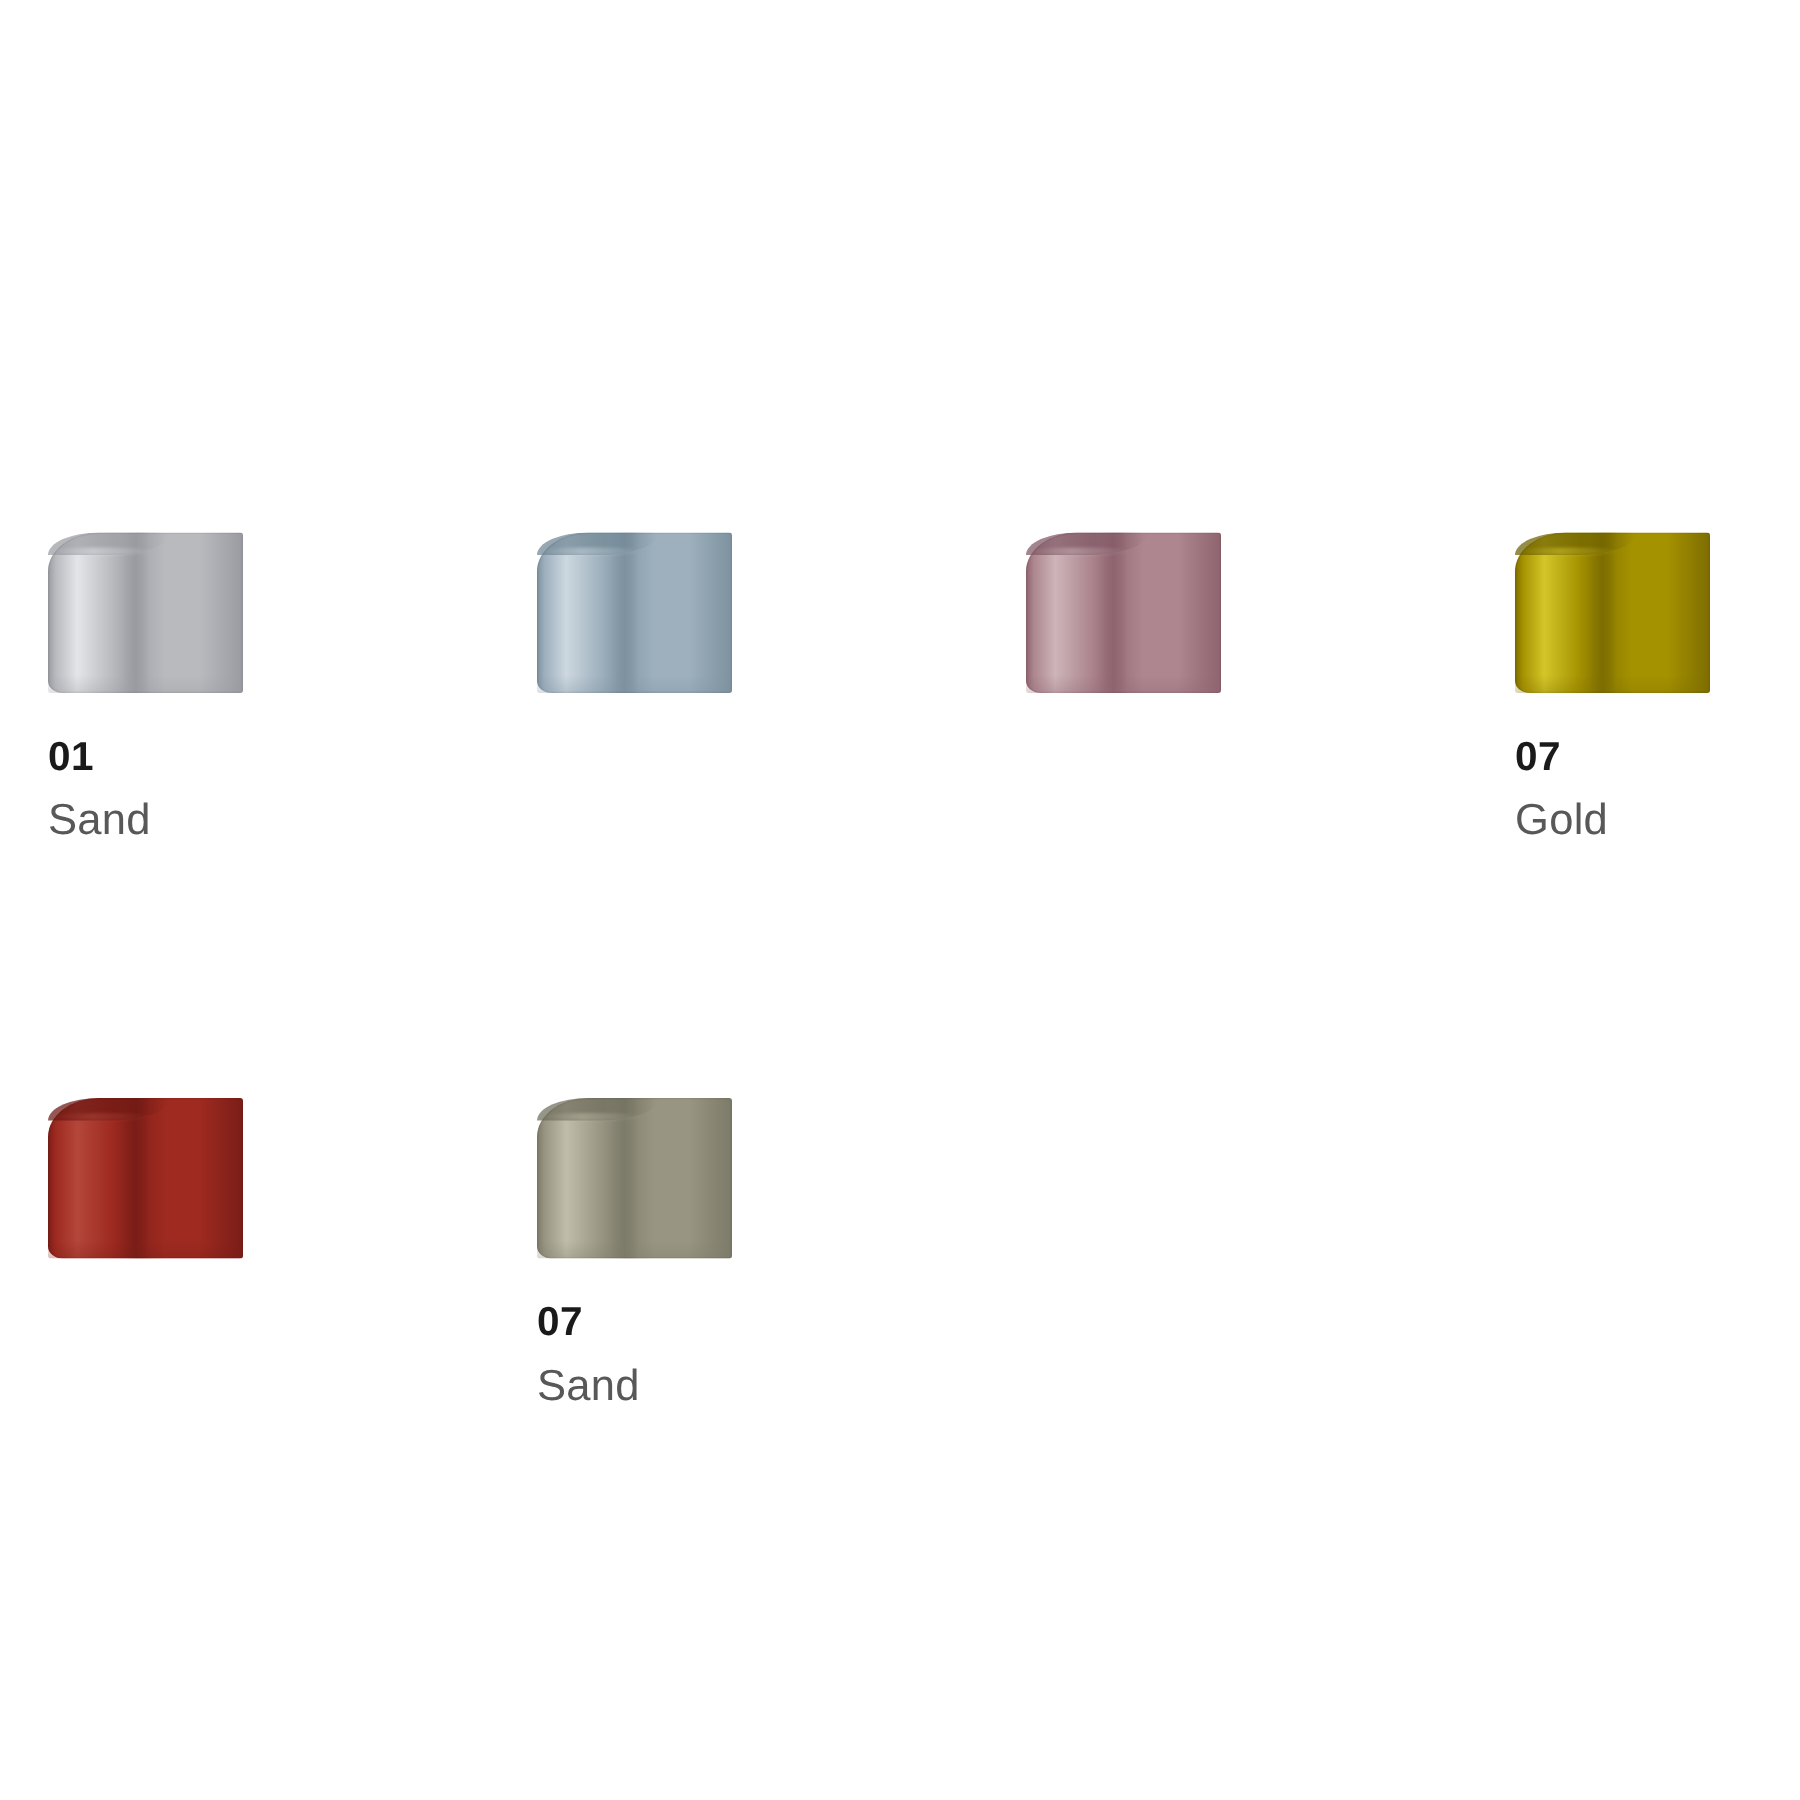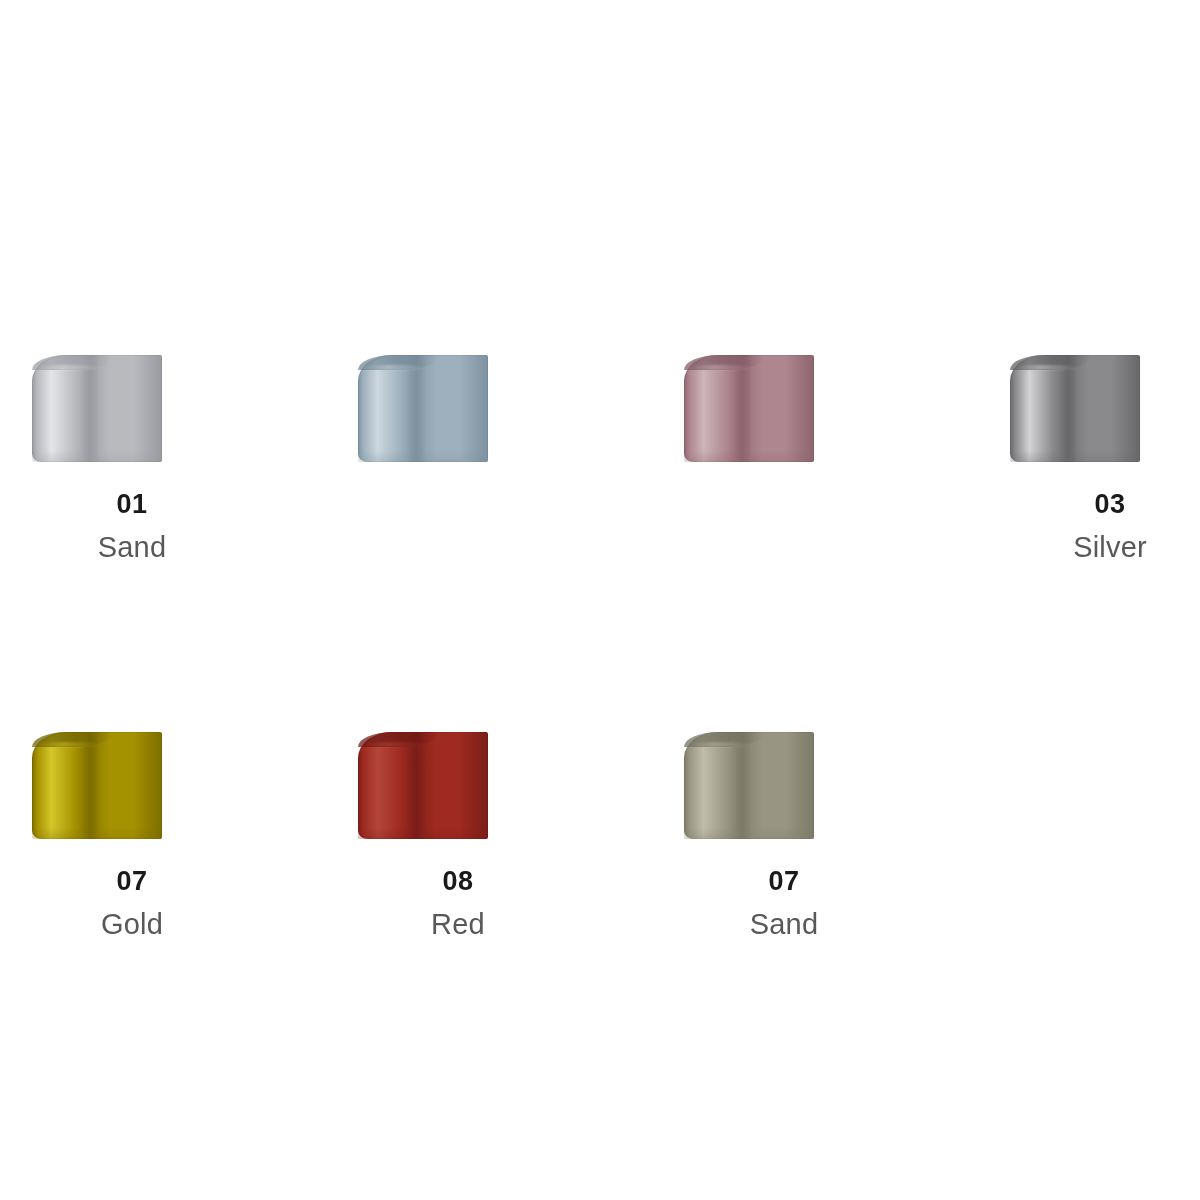--- a/index.html
+++ b/index.html
@@ -26,21 +26,20 @@
 
   .swatch-grid {
     position: absolute;
     left: 32px;
     top: 355px;
     width: 1140px;
     display: grid;
     grid-template-columns: repeat(4, 130px);
     column-gap: 196px;
     row-gap: 168px;
-    text-align: center;
   }
 
   .swatch-cell {
     width: 130px;
     position: relative;
   }
 
   
   .chip {
     position: relative;
@@ -168,34 +167,20 @@
           <div class="chip-body" style="background: linear-gradient(90deg, rgb(142, 100, 111) 0%, rgb(173, 134, 143) 4%, rgb(205, 181, 186) 15%, rgb(173, 134, 143) 33%, rgb(142, 100, 111) 45%, rgb(173, 134, 143) 52%, rgb(173, 134, 143) 78%, rgb(142, 100, 111) 100%);"></div>
           <div class="chip-fold" style="background: linear-gradient(90deg, rgba(255, 255, 255, 0) 0%, rgb(142, 100, 111) 45%, rgba(255, 255, 255, 0) 100%);"></div>
           <div class="chip-curl" style="background: linear-gradient(90deg, rgb(126, 86, 98) 0%, rgb(126, 86, 98) 55%, rgba(255, 255, 255, 0) 100%);"></div>
           <div class="chip-curl-light" style="background: linear-gradient(90deg, rgba(255, 255, 255, 0) 0%, rgb(205, 181, 186) 40%, rgba(255, 255, 255, 0) 100%);"></div>
           <div class="chip-base-shade" style="background: linear-gradient(rgba(255, 255, 255, 0) 0%, rgb(142, 100, 111) 100%);"></div>
           <div class="chip-edge"></div>
         </div>
       </div>
       <div class="swatch-cell">
         <div class="chip">
-          <div class="chip-body" style="background: linear-gradient(90deg, rgb(104, 104, 107) 0%, rgb(138, 138, 140) 4%, rgb(211, 211, 213) 15%, rgb(138, 138, 140) 33%, rgb(104, 104, 107) 45%, rgb(138, 138, 140) 52%, rgb(138, 138, 140) 78%, rgb(104, 104, 107) 100%);"></div>
-          <div class="chip-fold" style="background: linear-gradient(90deg, rgba(255, 255, 255, 0) 0%, rgb(104, 104, 107) 45%, rgba(255, 255, 255, 0) 100%);"></div>
-          <div class="chip-curl" style="background: linear-gradient(90deg, rgb(93, 93, 96) 0%, rgb(93, 93, 96) 55%, rgba(255, 255, 255, 0) 100%);"></div>
-          <div class="chip-curl-light" style="background: linear-gradient(90deg, rgba(255, 255, 255, 0) 0%, rgb(211, 211, 213) 40%, rgba(255, 255, 255, 0) 100%);"></div>
-          <div class="chip-base-shade" style="background: linear-gradient(rgba(255, 255, 255, 0) 0%, rgb(104, 104, 107) 100%);"></div>
-          <div class="chip-edge"></div>
-        </div>
-        <div class="caption">
-          <div class="code">03</div>
-          <div class="name">Silver</div>
-        </div>
-      </div>
-      <div class="swatch-cell">
-        <div class="chip">
           <div class="chip-body" style="background: linear-gradient(90deg, rgb(125, 109, 0) 0%, rgb(165, 146, 0) 4%, rgb(212, 198, 42) 15%, rgb(165, 146, 0) 33%, rgb(125, 109, 0) 45%, rgb(165, 146, 0) 52%, rgb(165, 146, 0) 78%, rgb(125, 109, 0) 100%);"></div>
           <div class="chip-fold" style="background: linear-gradient(90deg, rgba(255, 255, 255, 0) 0%, rgb(125, 109, 0) 45%, rgba(255, 255, 255, 0) 100%);"></div>
           <div class="chip-curl" style="background: linear-gradient(90deg, rgb(109, 96, 0) 0%, rgb(109, 96, 0) 55%, rgba(255, 255, 255, 0) 100%);"></div>
           <div class="chip-curl-light" style="background: linear-gradient(90deg, rgba(255, 255, 255, 0) 0%, rgb(212, 198, 42) 40%, rgba(255, 255, 255, 0) 100%);"></div>
           <div class="chip-base-shade" style="background: linear-gradient(rgba(255, 255, 255, 0) 0%, rgb(125, 109, 0) 100%);"></div>
           <div class="chip-edge"></div>
         </div>
         <div class="caption">
           <div class="code">07</div>
           <div class="name">Gold</div>
@@ -203,24 +188,20 @@
       </div>
       <div class="swatch-cell">
         <div class="chip">
           <div class="chip-body" style="background: linear-gradient(90deg, rgb(122, 29, 23) 0%, rgb(158, 42, 32) 4%, rgb(180, 70, 58) 15%, rgb(158, 42, 32) 33%, rgb(122, 29, 23) 45%, rgb(158, 42, 32) 52%, rgb(158, 42, 32) 78%, rgb(122, 29, 23) 100%);"></div>
           <div class="chip-fold" style="background: linear-gradient(90deg, rgba(255, 255, 255, 0) 0%, rgb(122, 29, 23) 45%, rgba(255, 255, 255, 0) 100%);"></div>
           <div class="chip-curl" style="background: linear-gradient(90deg, rgb(107, 23, 18) 0%, rgb(107, 23, 18) 55%, rgba(255, 255, 255, 0) 100%);"></div>
           <div class="chip-curl-light" style="background: linear-gradient(90deg, rgba(255, 255, 255, 0) 0%, rgb(180, 70, 58) 40%, rgba(255, 255, 255, 0) 100%);"></div>
           <div class="chip-base-shade" style="background: linear-gradient(rgba(255, 255, 255, 0) 0%, rgb(122, 29, 23) 100%);"></div>
           <div class="chip-edge"></div>
         </div>
-        <div class="caption">
-          <div class="code">08</div>
-          <div class="name">Red</div>
-        </div>
       </div>
       <div class="swatch-cell">
         <div class="chip">
           <div class="chip-body" style="background: linear-gradient(90deg, rgb(124, 122, 104) 0%, rgb(152, 149, 130) 4%, rgb(192, 189, 170) 15%, rgb(152, 149, 130) 33%, rgb(124, 122, 104) 45%, rgb(152, 149, 130) 52%, rgb(152, 149, 130) 78%, rgb(124, 122, 104) 100%);"></div>
           <div class="chip-fold" style="background: linear-gradient(90deg, rgba(255, 255, 255, 0) 0%, rgb(124, 122, 104) 45%, rgba(255, 255, 255, 0) 100%);"></div>
           <div class="chip-curl" style="background: linear-gradient(90deg, rgb(110, 108, 91) 0%, rgb(110, 108, 91) 55%, rgba(255, 255, 255, 0) 100%);"></div>
           <div class="chip-curl-light" style="background: linear-gradient(90deg, rgba(255, 255, 255, 0) 0%, rgb(192, 189, 170) 40%, rgba(255, 255, 255, 0) 100%);"></div>
           <div class="chip-base-shade" style="background: linear-gradient(rgba(255, 255, 255, 0) 0%, rgb(124, 122, 104) 100%);"></div>
           <div class="chip-edge"></div>
         </div>

